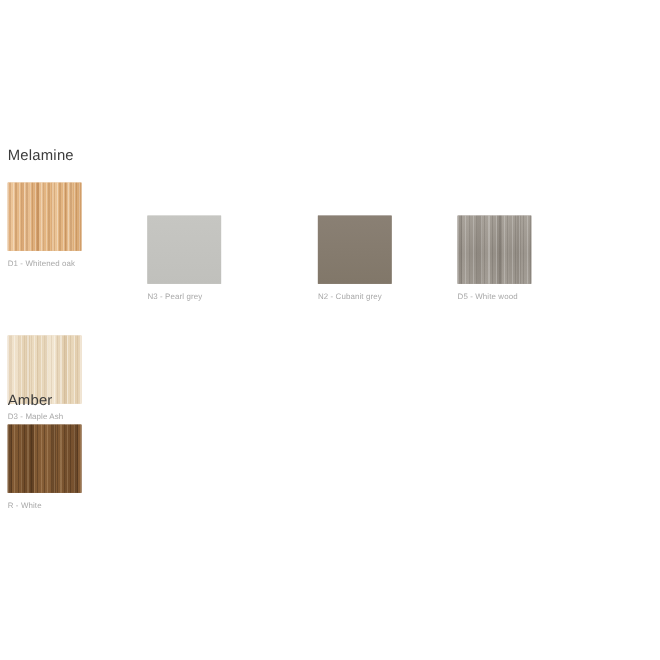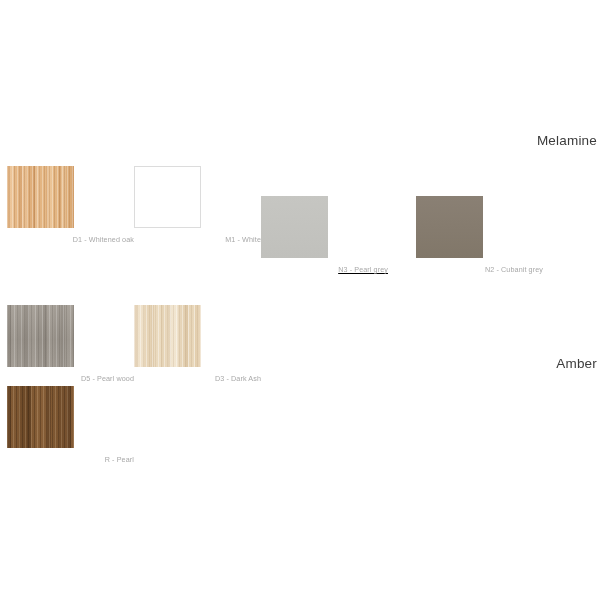--- a/index.html
+++ b/index.html
@@ -14,21 +14,20 @@
     overflow: hidden;
     font-family: "Liberation Sans", sans-serif;
     -webkit-font-smoothing: antialiased;
   }
 
   #page {
     position: relative;
     width: 600px;
     height: 600px;
     background: #ffffff;
-    text-align: right;
   }
 
   .section-heading {
     font-size: 13.5px;
     color: #3c3c3c;
     font-weight: 400;
     letter-spacing: 0.2px;
     line-height: 16px;
     margin: 0;
     padding: 0;
@@ -225,48 +224,44 @@
 
   <div class="section" style="position:absolute; left:7px; top:133px; width:590px;">
     <h2 class="section-heading">Melamine</h2>
 
     <div class="swatch-grid" style="margin-top:17px;">
 
       <div class="swatch-cell">
         <div class="swatch tex-whitened-oak"></div>
         <div class="swatch-label">D1 - Whitened oak</div>
       </div>
-      <div class="swatch-cell">
-        <div class="swatch tex-white"></div>
-        <div class="swatch-label">M1 - White</div>
-      </div>
-
-      <div class="swatch-cell" style="margin-top:30px;text-decoration:underline;">
+
+      <div class="swatch-cell" style="margin-top:30px;">
         <div class="swatch tex-pearl-grey"></div>
         <div class="swatch-label">N3 - Pearl grey</div>
       </div>
       <div class="swatch-cell" style="margin-top:30px;margin-left:28px;">
         <div class="swatch tex-cubanit-grey"></div>
         <div class="swatch-label">N2 - Cubanit grey</div>
       </div>
       <div class="swatch-cell" style="margin-top:30px;">
         <div class="swatch tex-grey-wood"></div>
-        <div class="swatch-label">D5 - Pearl wood</div>
+        <div class="swatch-label">D5 - White wood</div>
       </div>
       <div class="swatch-cell" style="margin-top:30px;">
         <div class="swatch tex-sand-ash"></div>
-        <div class="swatch-label">D3 - Dark Ash</div>
+        <div class="swatch-label">D3 - Maple Ash</div>
       </div>
     </div>
   </div>
 
   <div class="section" style="position:absolute; left:7px; top:356px; width:590px;">
     <h2 class="section-heading">Amber</h2>
 
     <div class="swatch-grid" style="margin-top:14px;">
       <div class="swatch-cell">
         <div class="swatch tex-walnut"></div>
-        <div class="swatch-label">R - Pearl</div>
+        <div class="swatch-label">R - White</div>
       </div>
     </div>
   </div>
 
 </div>
 
 </body></html>

